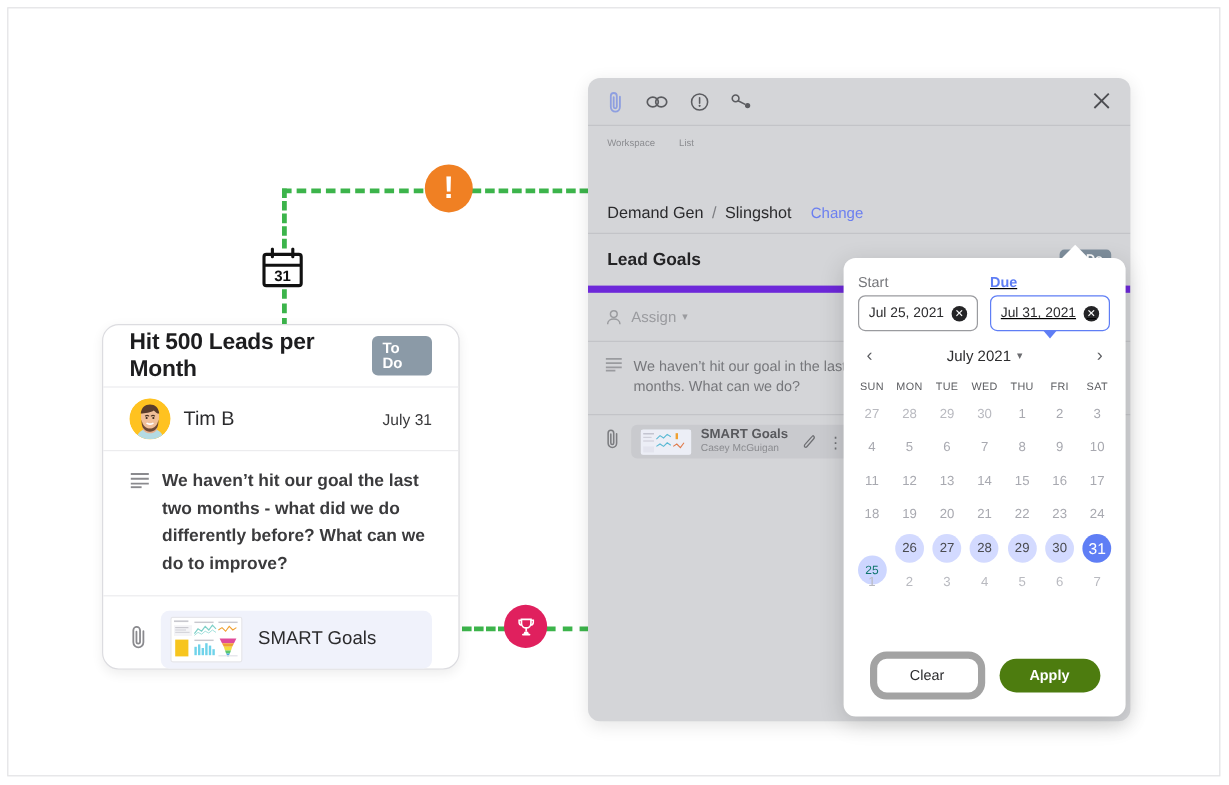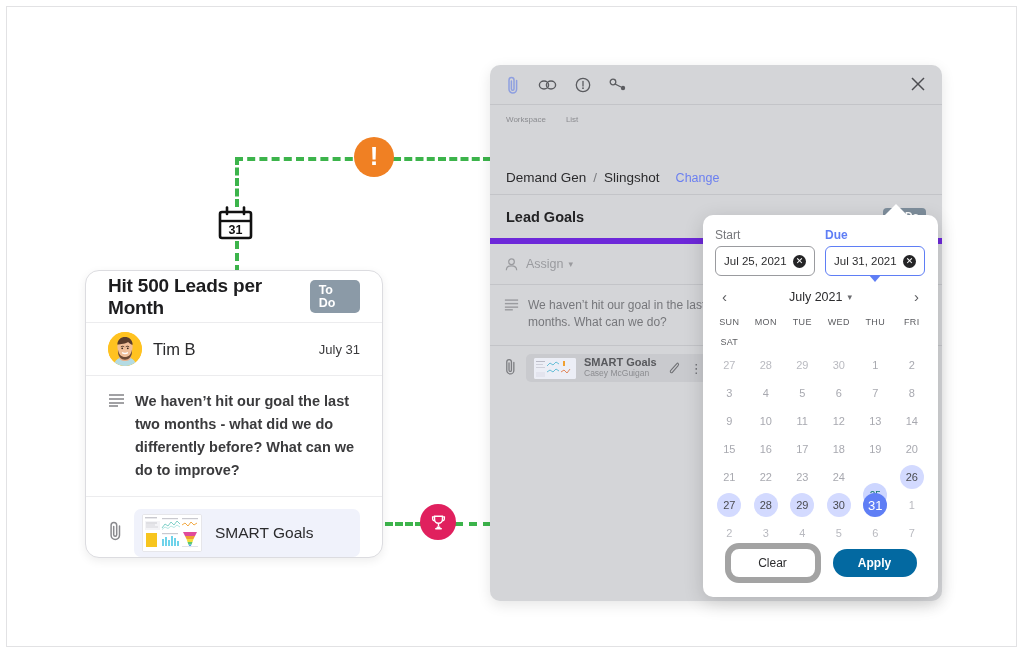--- a/index.html
+++ b/index.html
@@ -116,21 +116,21 @@
     background:#fff;border-radius:10px;box-shadow:0 5px 20px rgba(0,0,0,.16);
     z-index:9;box-sizing:border-box;
   }
   .pop-arrow{
     position:absolute;left:877px;top:197px;width:0;height:0;
     border-left:12px solid transparent;border-right:12px solid transparent;
     border-bottom:12px solid #fff;z-index:10;
   }
   .pop-fields{display:flex;padding:13px 12px 0 12px;}
   .fld{width:100px;}
-  .fld + .fld{margin-left:10px;position:relative;}
+  .fld + .fld{margin-left:10px;position:relative;text-decoration:underline;}
   .fld-lbl{font-size:12px;color:#76777b;margin-bottom:4px;}
   .fld-lbl.due{color:#5f7ef5;font-weight:bold;}
   .fld-box{
     height:30px;border:1px solid #9a9b9f;border-radius:6px;
     display:flex;align-items:center;justify-content:space-between;
     padding:0 8px;box-sizing:border-box;
   }
   .fld-box.active{border:1.5px solid #5f7ef5;text-align:center;}
   .fld-val{font-size:11.5px;color:#2c2c2e;}
   .clear-dot{width:13px;height:13px;border-radius:50%;background:#242426;
@@ -139,33 +139,33 @@
   .fld-caret{
     position:absolute;left:44px;top:47px;width:0;height:0;
     border-left:6px solid transparent;border-right:6px solid transparent;
     border-top:7px solid #5f7ef5;
   }
   .cal-head{display:flex;align-items:center;justify-content:space-between;
     padding:12px 16px 6px 16px;}
   .cal-nav{font-size:15px;color:#5b5c60;cursor:default;padding:0 3px;}
   .cal-month{font-size:12.5px;color:#2c2c2e;display:flex;align-items:center;}
   .cal-month .cv{margin-left:5px;font-size:9px;color:#6b6c70;}
-  .cal-grid{display:grid;grid-template-columns:repeat(6,1fr);padding:0 8px;}
+  .cal-grid{display:grid;grid-template-columns:repeat(7,1fr);padding:0 8px;}
   .dow{font-size:9px;color:#5b5c60;text-align:center;padding:6px 0 4px 0;letter-spacing:.3px;}
   .day{height:28px;display:flex;align-items:center;justify-content:center;font-size:11px;color:#b9bac0;}
   .day.cur{color:#a8a9b0;}
   .day .pill{width:24px;height:24px;border-radius:50%;display:flex;align-items:center;justify-content:center;}
   .day.range .pill{background:#d3daff;color:#4a4b50;}
   .day.range.start .pill{background:#cdd6ff;color:#0f766e;font-size:10px;margin-top:36px;}
   .day.range.end .pill{background:#5f7ef5;color:#fff;font-size:13px;}
   .pop-foot{display:flex;align-items:center;justify-content:center;gap:12px;
     position:absolute;left:0;right:0;bottom:14px;}
   .btn-clear{width:84px;height:28px;border:6px solid #a3a3a3;border-radius:14px;
     background:#fff;font-size:12px;color:#2c2c2e;display:flex;align-items:center;justify-content:center;}
-  .btn-apply{width:84px;height:28px;border-radius:14px;background:#0369a1;
+  .btn-apply{width:84px;height:28px;border-radius:14px;background:#4d7c0f;
     font-size:12px;font-weight:bold;color:#fff;display:flex;align-items:center;justify-content:center;}
 </style>
 </head>
 <body>
 
 <div class="canvas">
 
   <div class="dash-h" style="left:228px;top:150px;width:130px;"></div>
   <div class="dash-h" style="left:386px;top:150px;width:98px;"></div>
   <div class="dash-v" style="left:228px;top:150px;height:50px;"></div>

